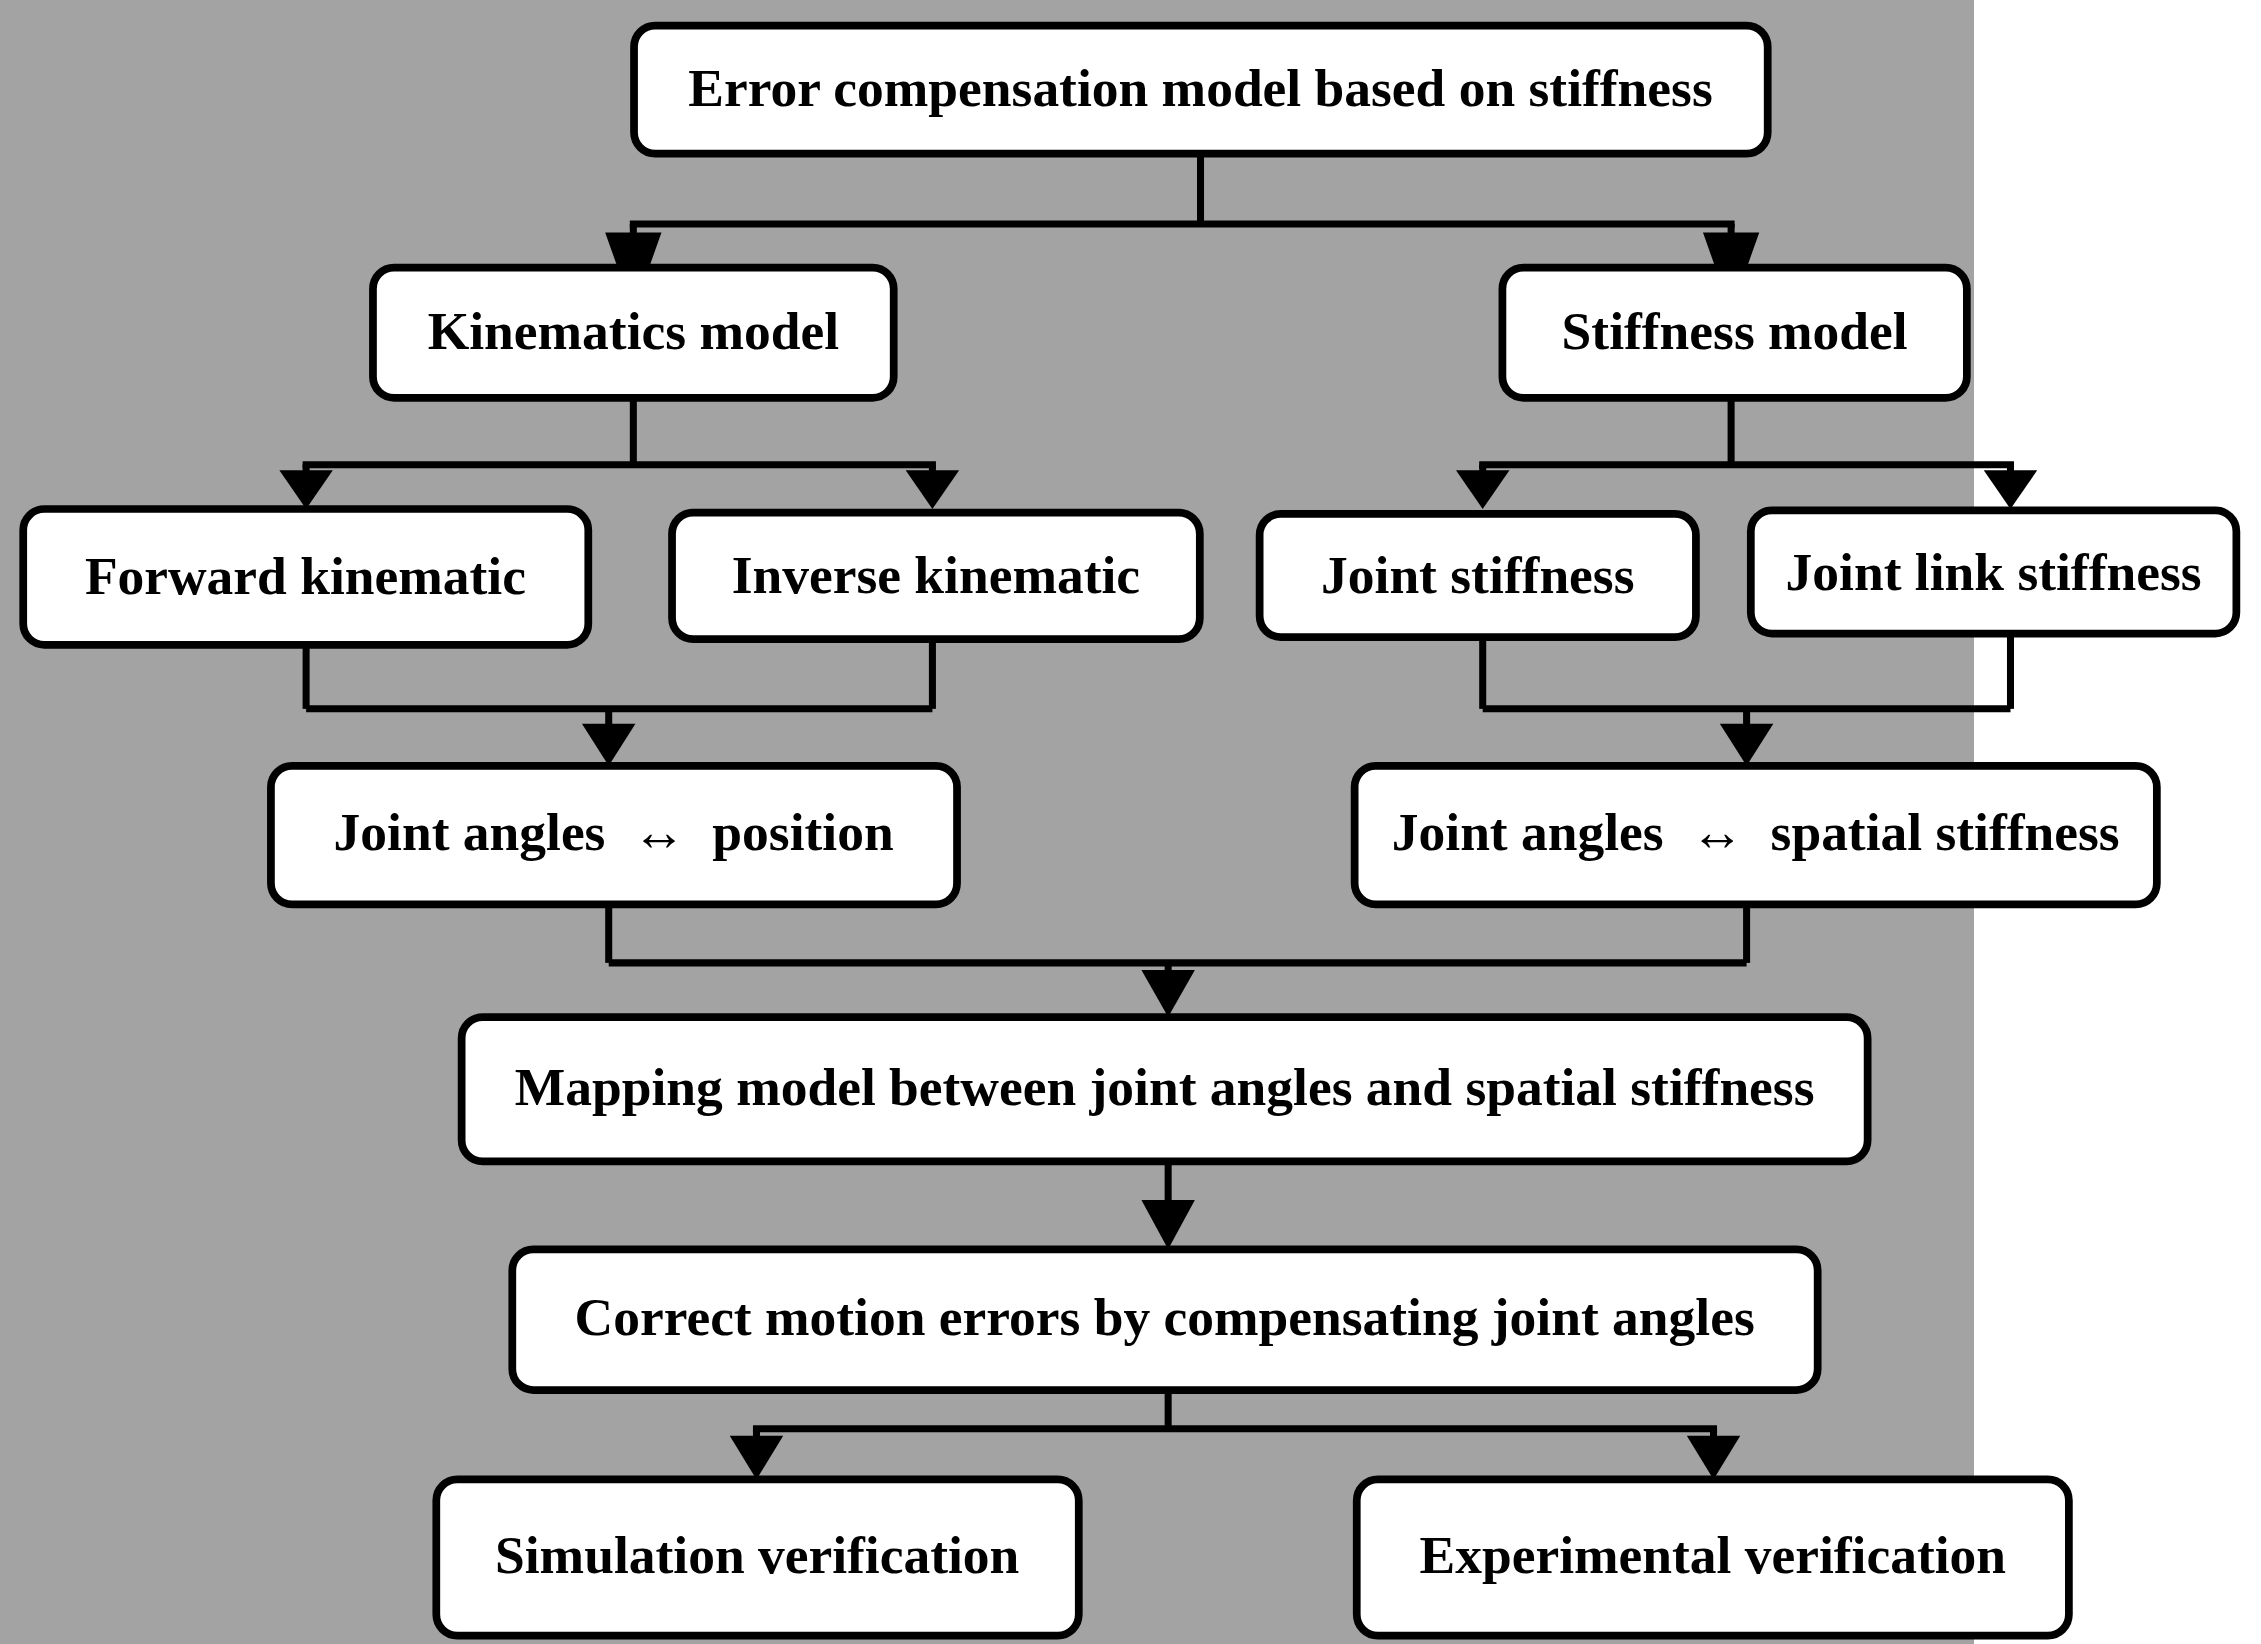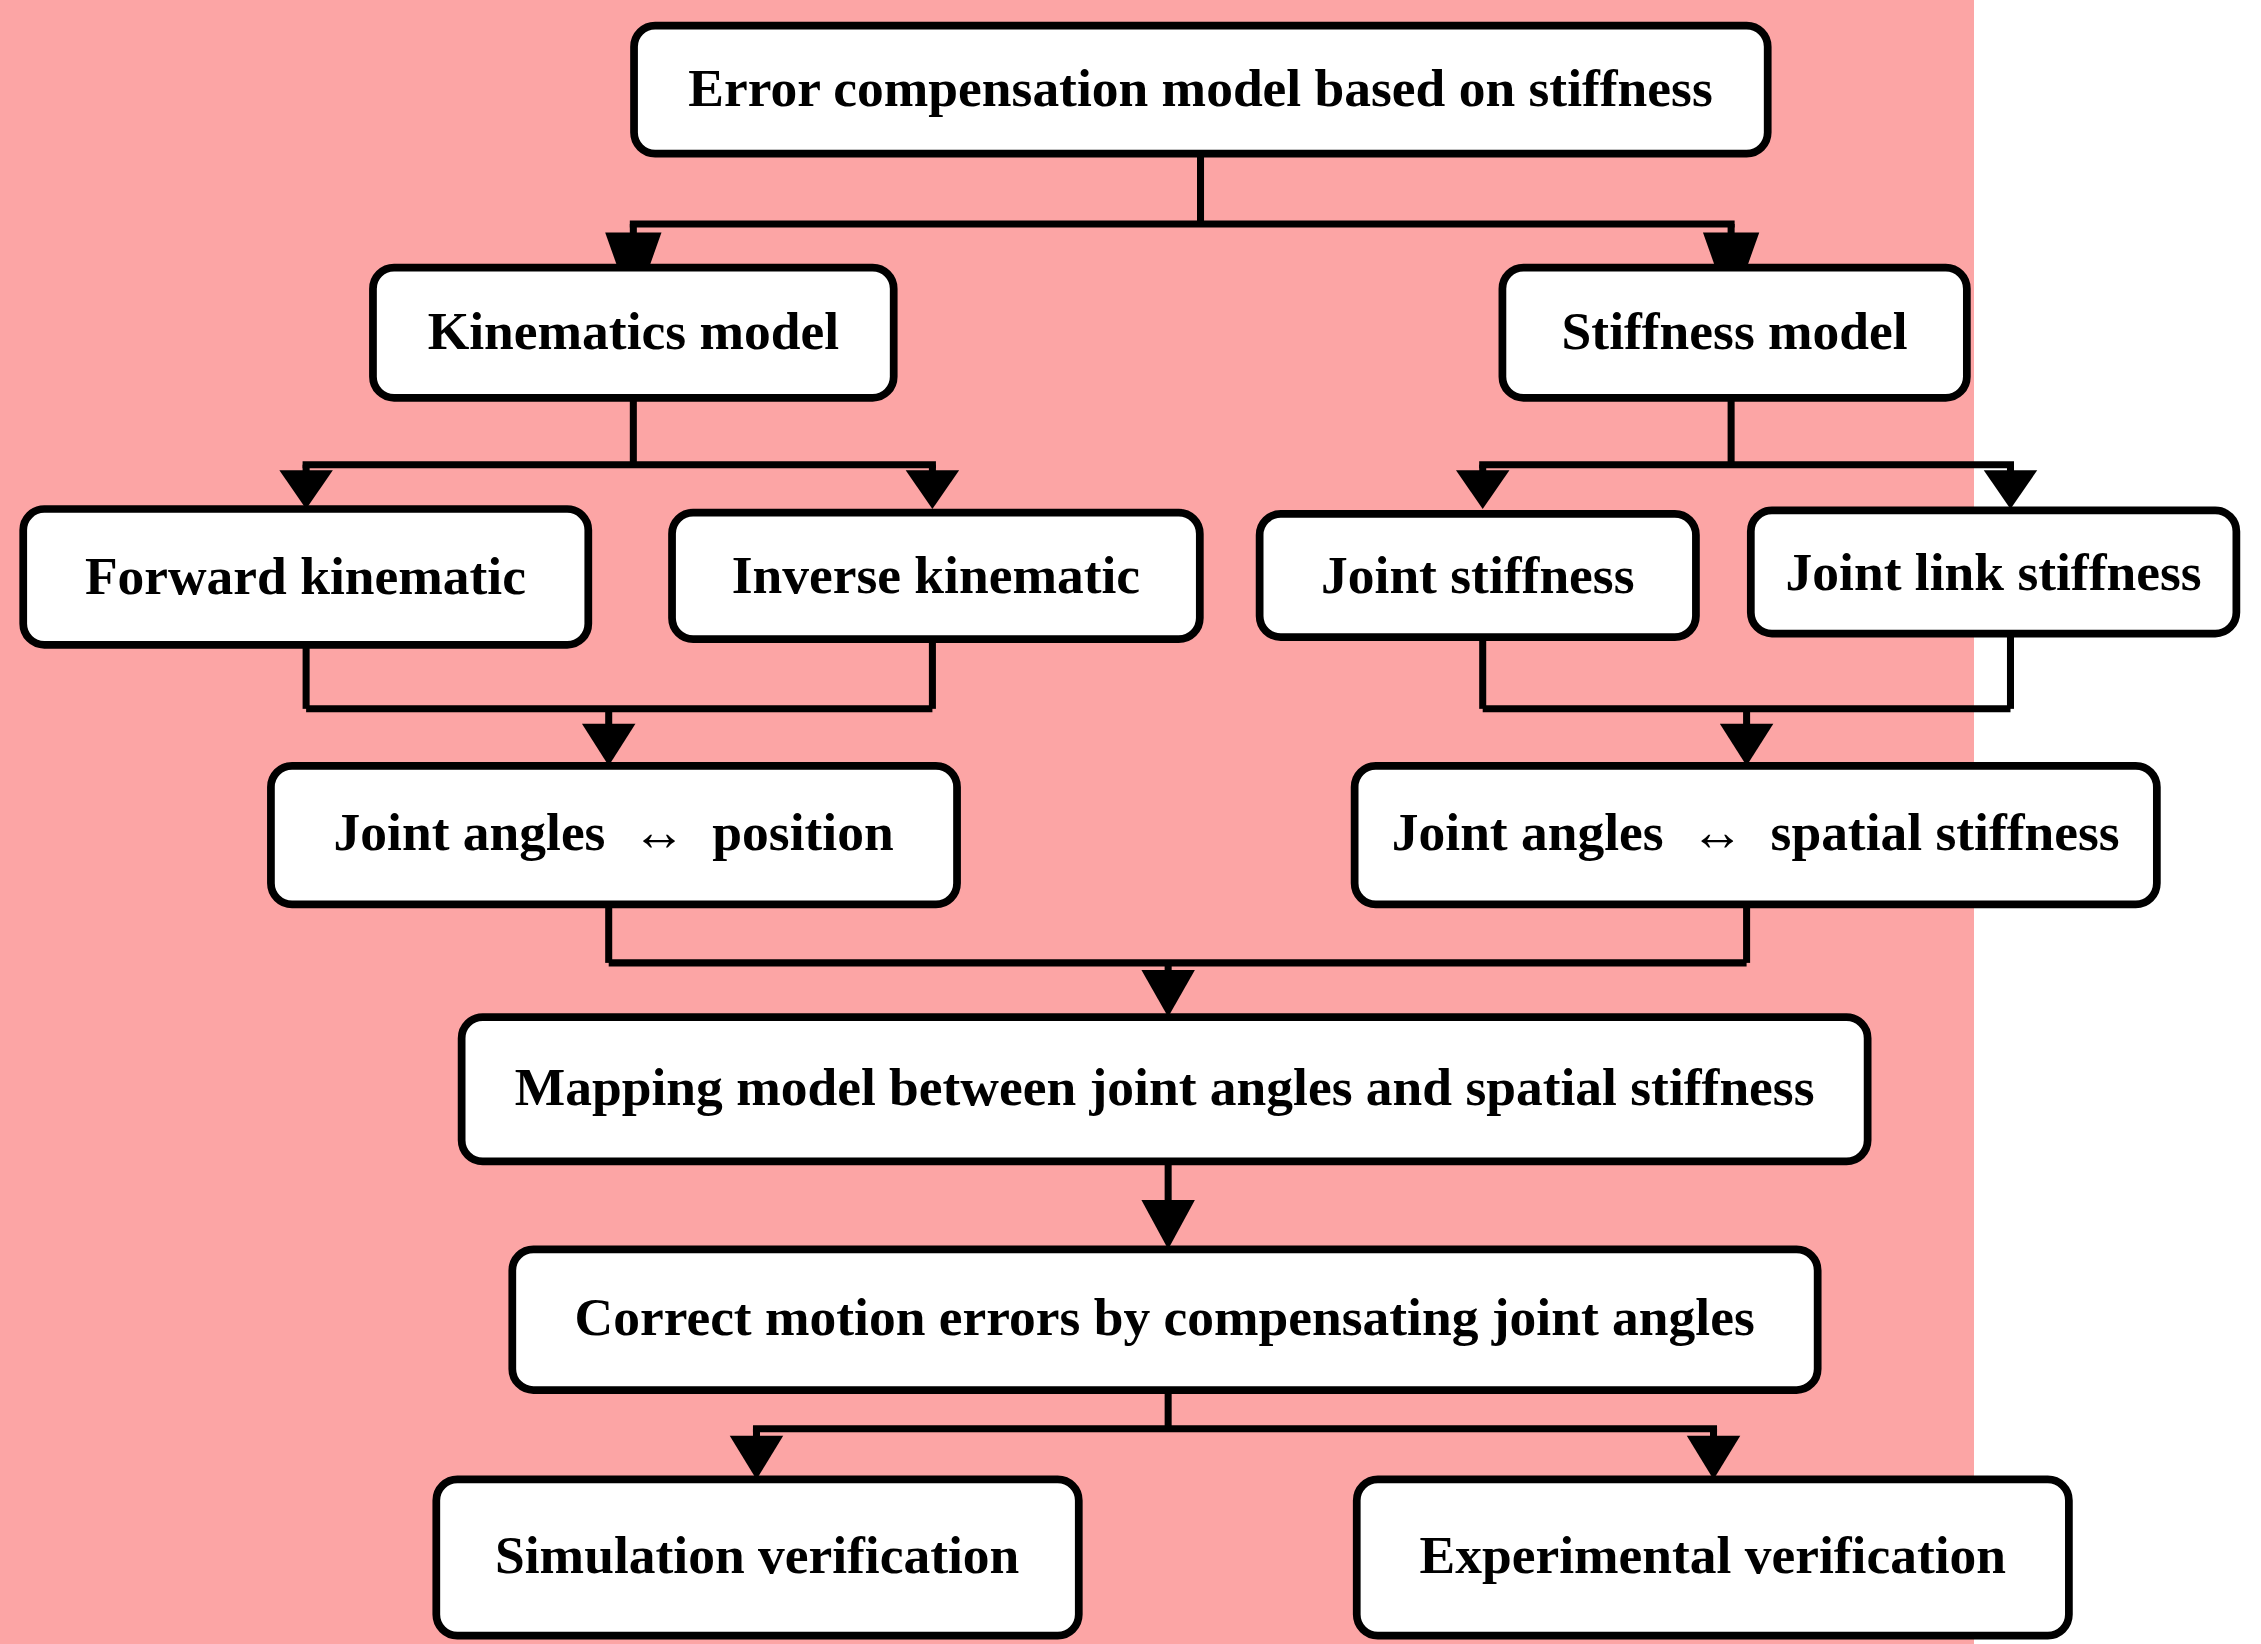--- a/index.html
+++ b/index.html
@@ -10,21 +10,21 @@
   body {
     width: 2261px;
     height: 1645px;
     overflow: hidden;
     font-family: "Liberation Serif", "DejaVu Serif", serif;
   }
   #flowchart-root {
     position: relative;
     width: 1974px;
     height: 1645px;
-    background: #fca5a5;
+    background: #a3a3a3;
   }
   svg#flow-svg {
     display: block;
     width: 2261px;
     height: 1645px;
   }
   .node-box {
     fill: #ffffff;
     stroke: #000000;
     stroke-width: 11;

